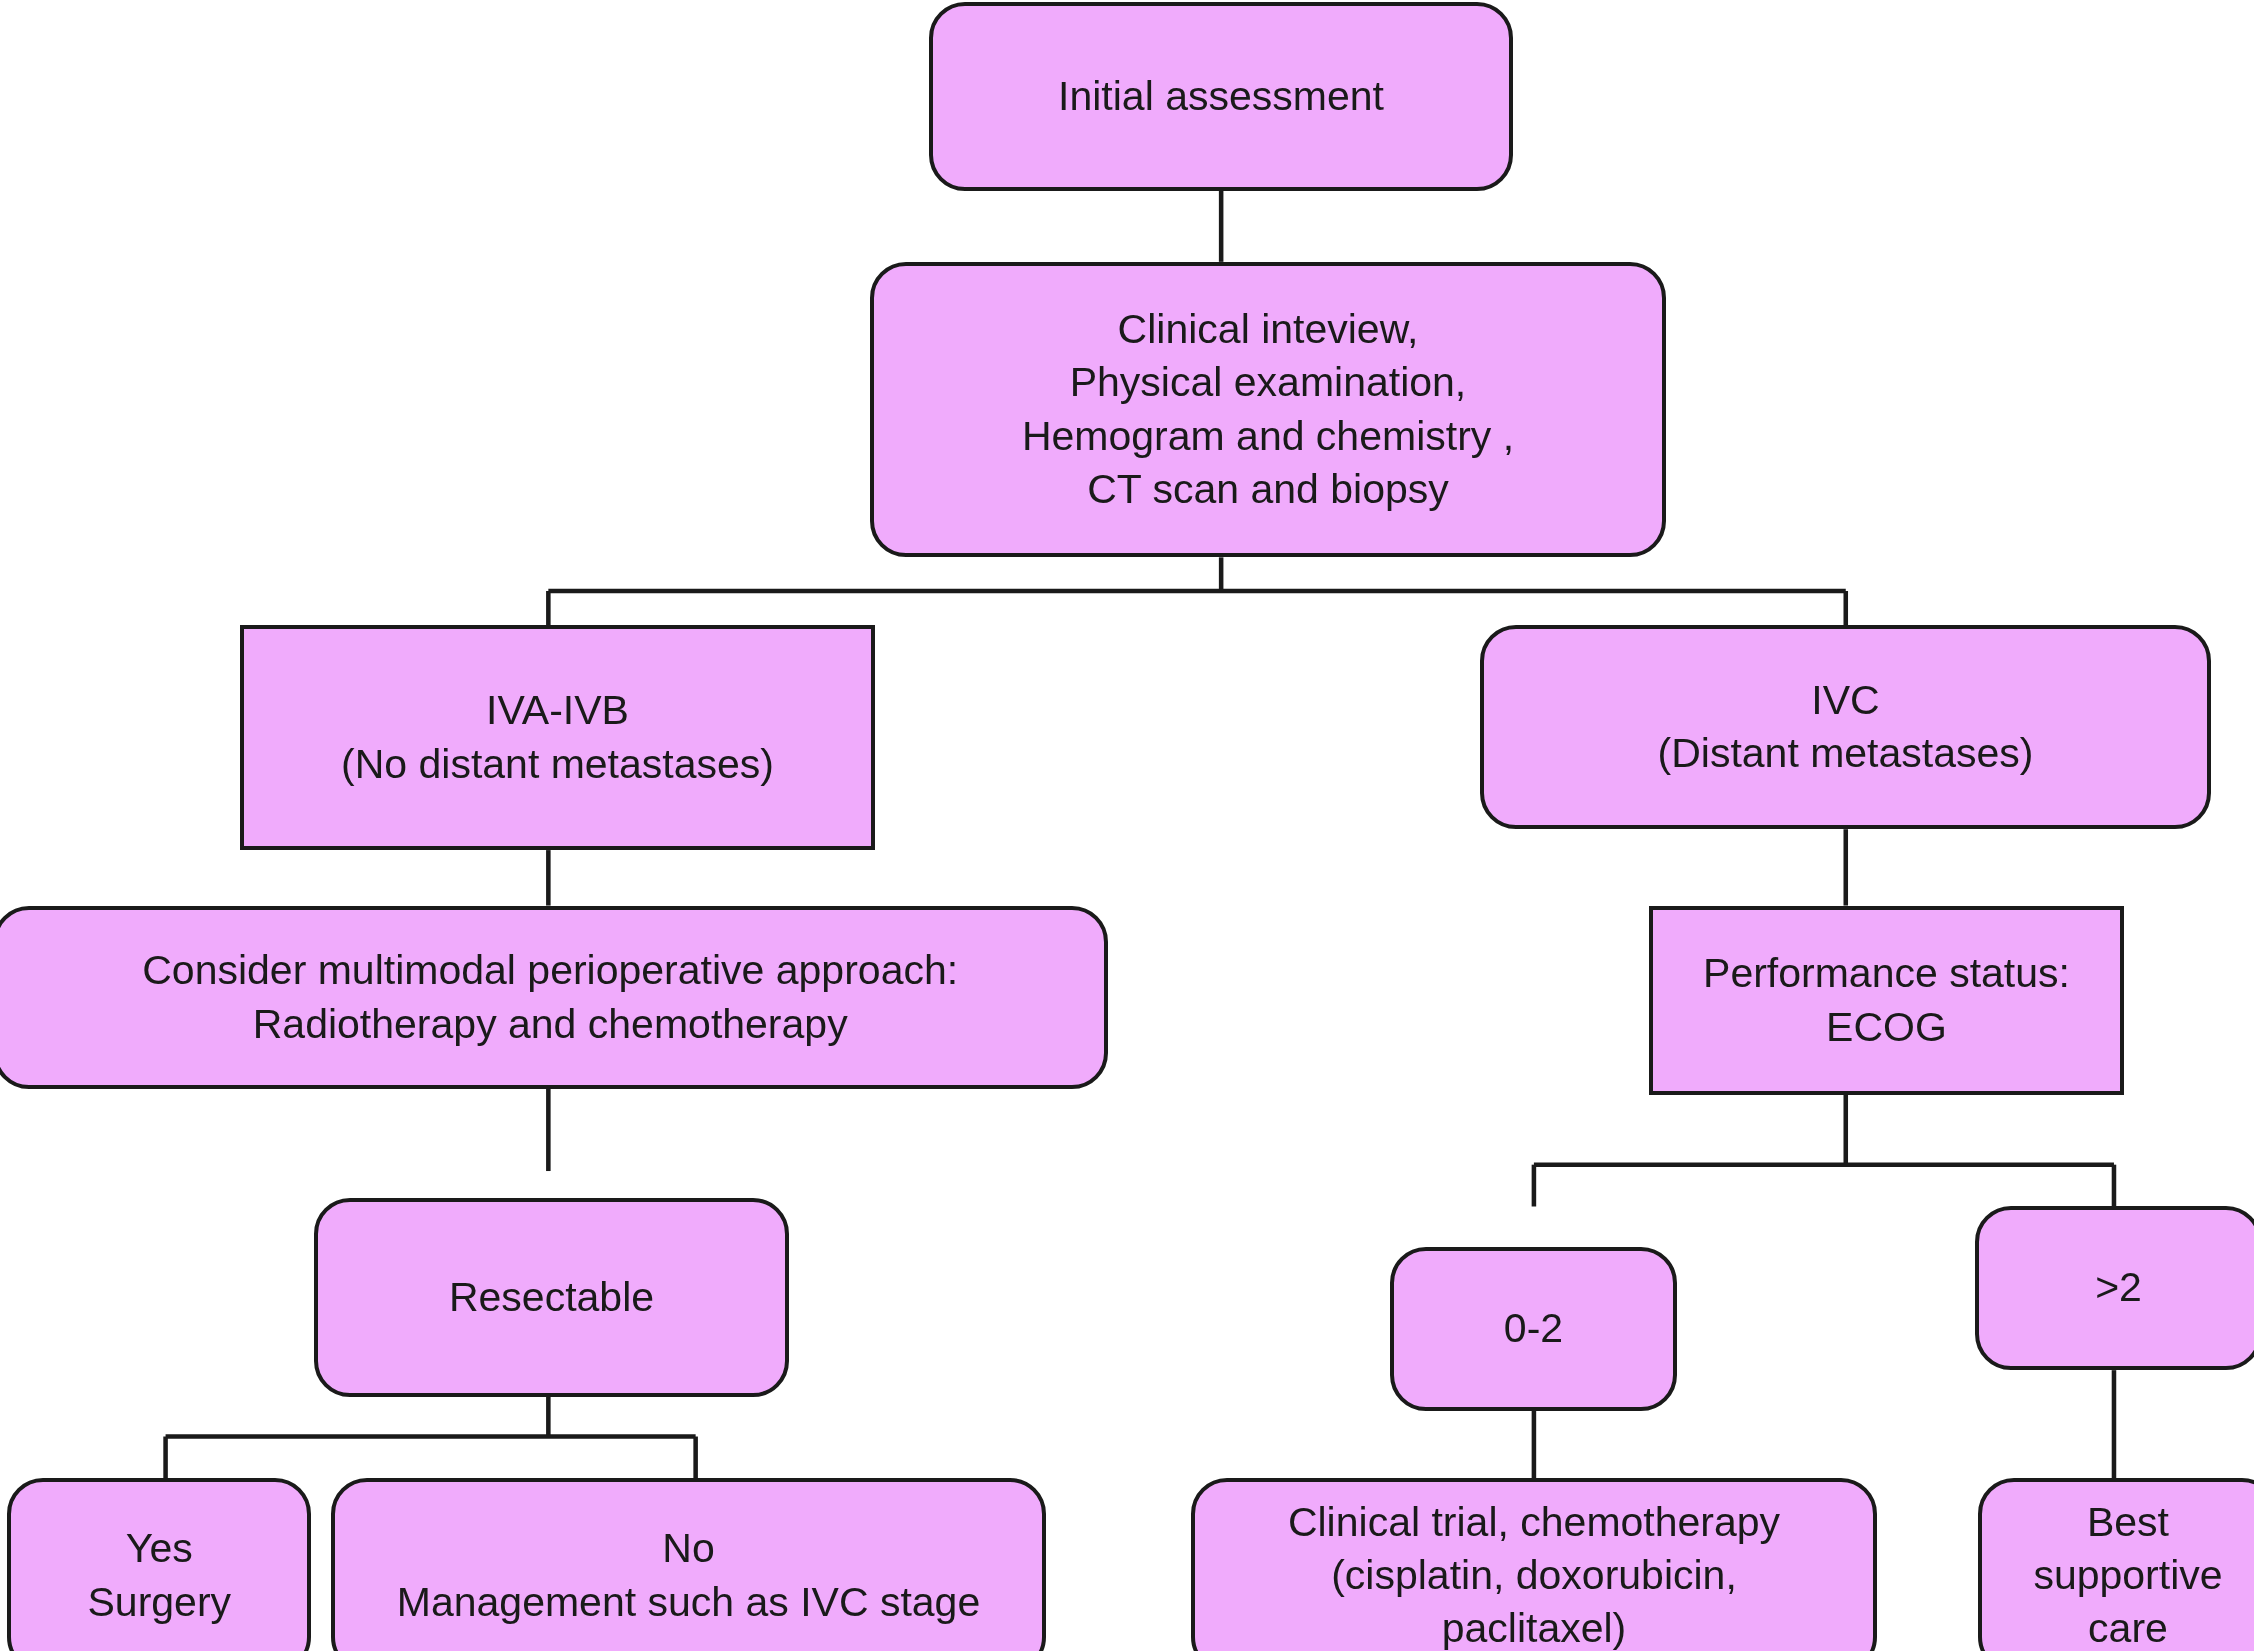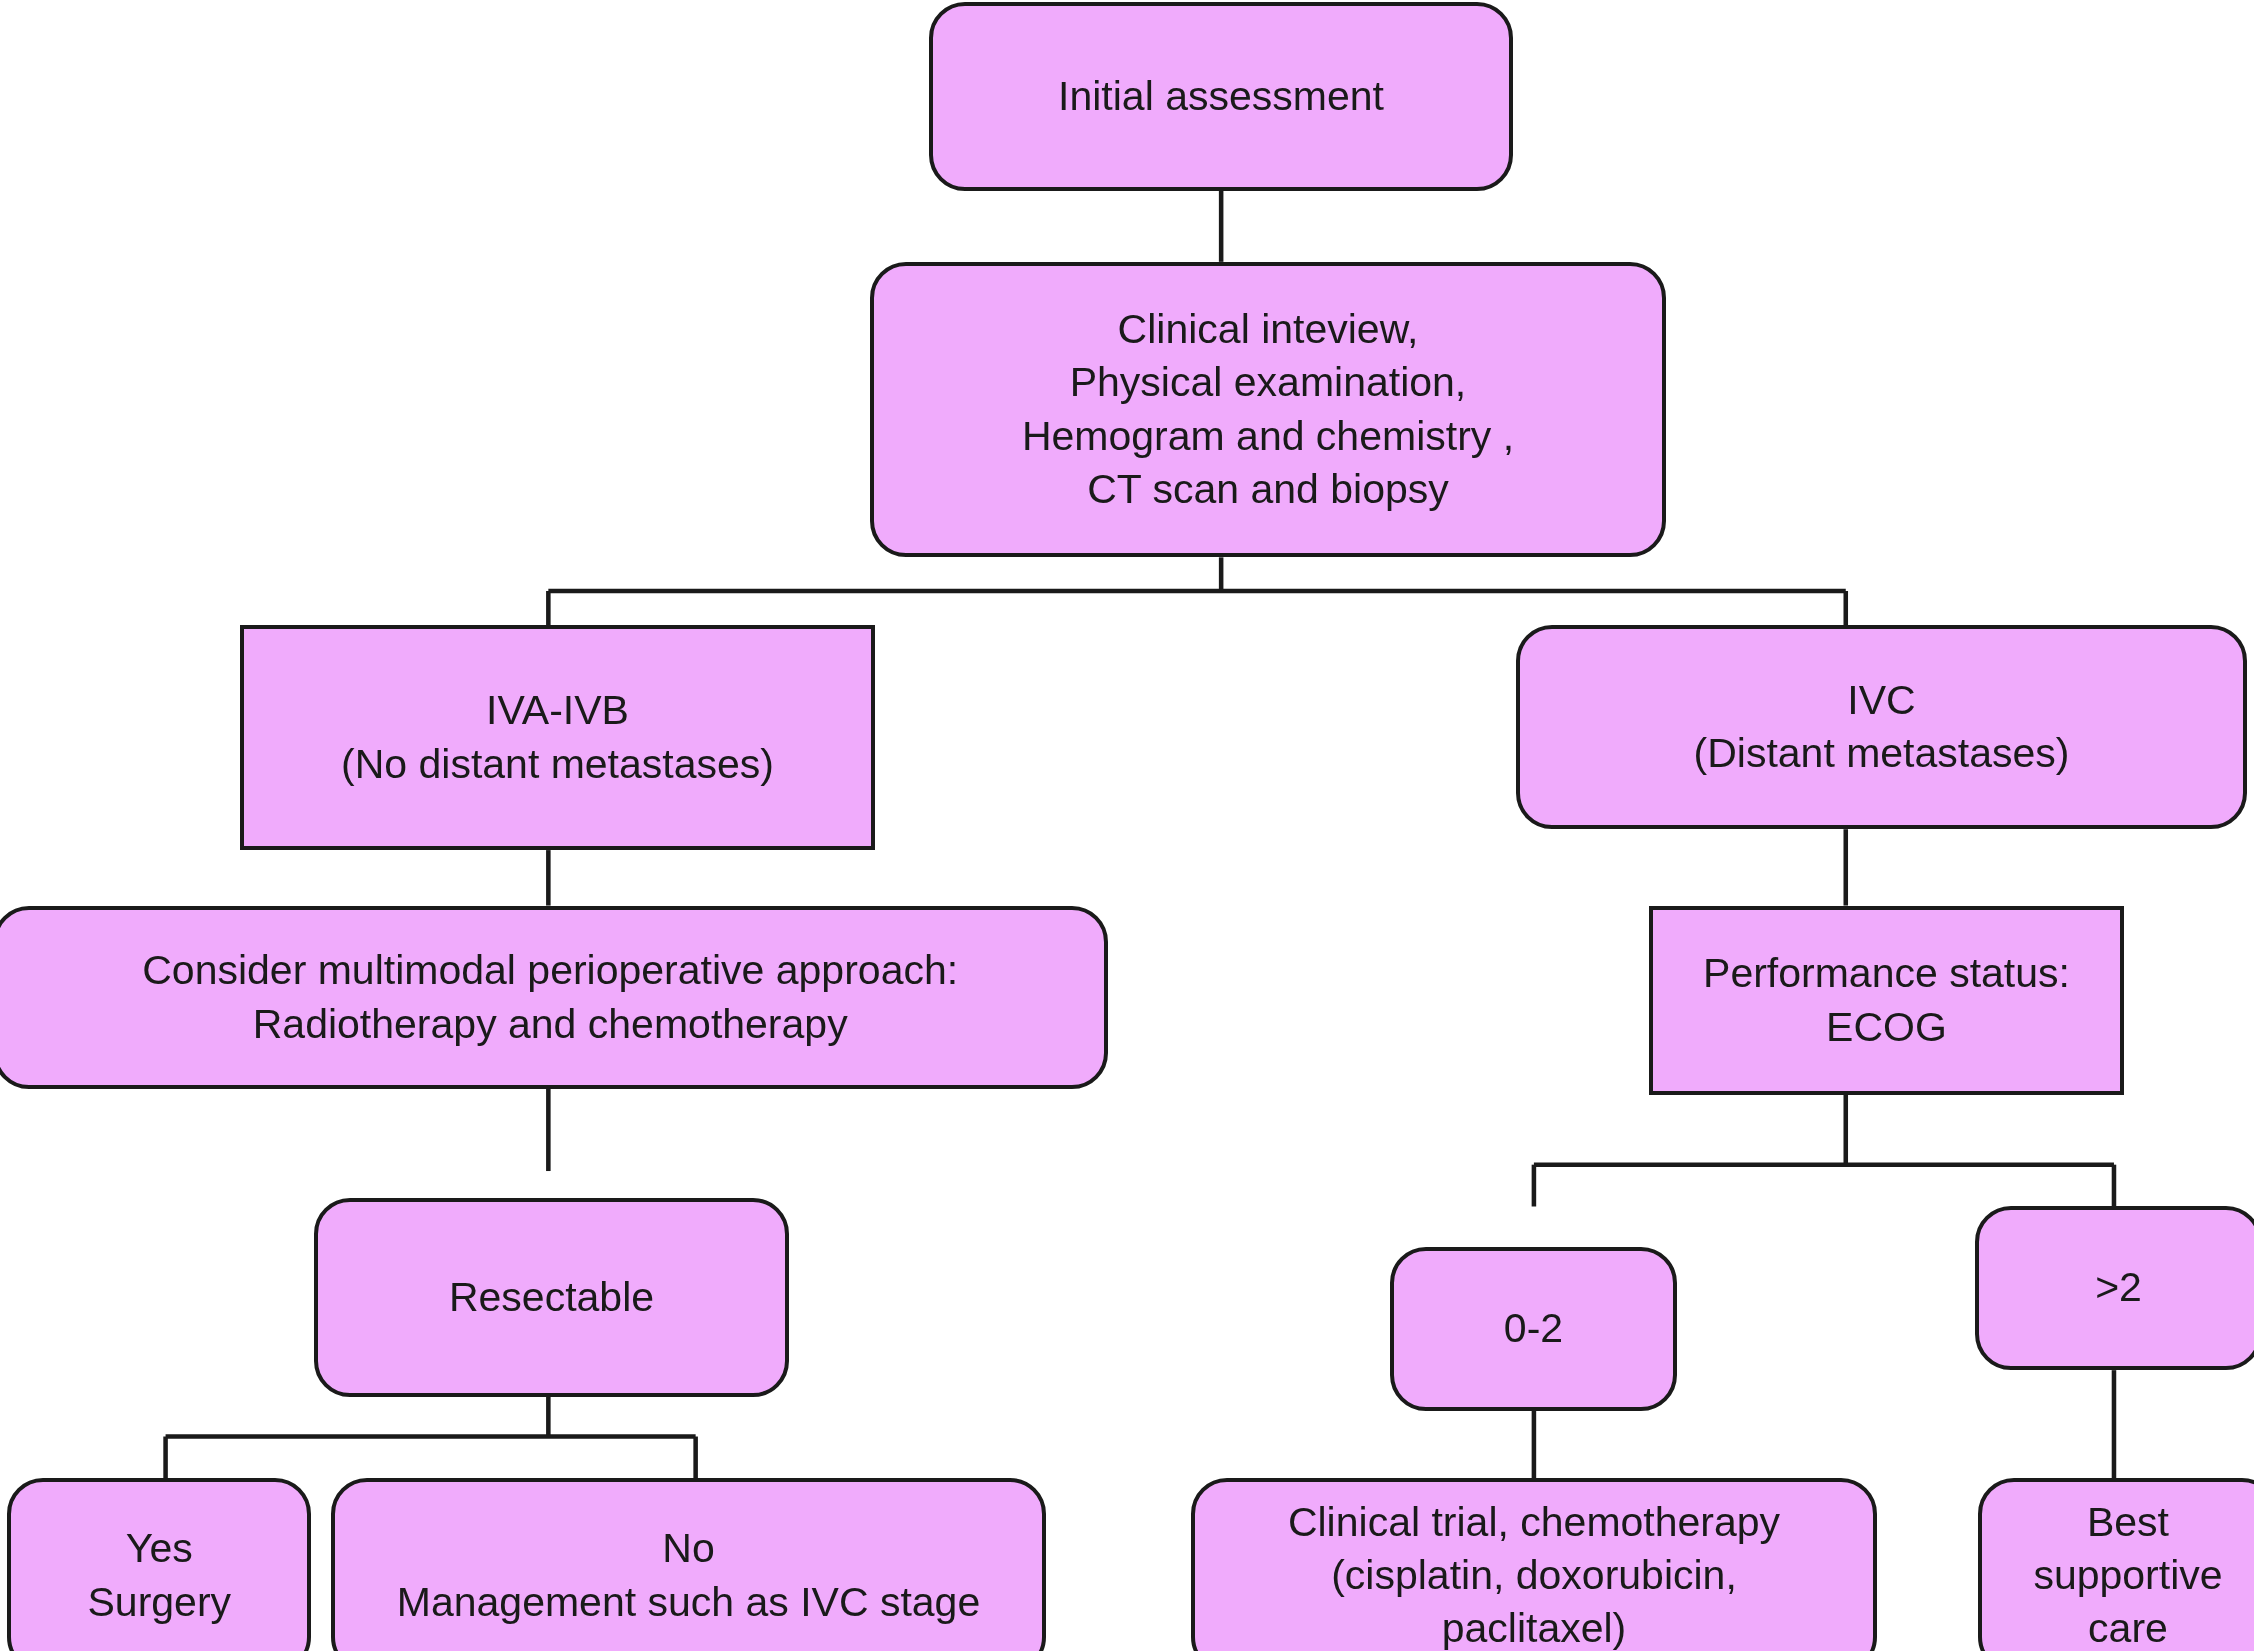--- a/index.html
+++ b/index.html
@@ -101,21 +101,21 @@
 Physical examination,
 Hemogram and chemistry ,
 CT scan and biopsy</span>
   </div>
 
   <div class="node sharp" style="left:240px; top:625px; width:635px; height:225px;">
     <span class="label fs-big">IVA-IVB
 (No distant metastases)</span>
   </div>
 
-  <div class="node rounded" style="left:1480px; top:625px; width:731px; height:204px;margin-left:36px;">
+  <div class="node rounded" style="left:1480px; top:625px; width:731px; height:204px;">
     <span class="label fs-big">IVC
 (Distant metastases)</span>
   </div>
 
   <div class="node rounded" style="left:-7.3px; top:906px; width:1115px; height:183px;">
     <span class="label fs-big">Consider multimodal  perioperative approach:
 Radiotherapy and chemotherapy</span>
   </div>
 
   <div class="node sharp" style="left:1609px; top:906px; width:475px; height:189px;margin-left:40px;">

